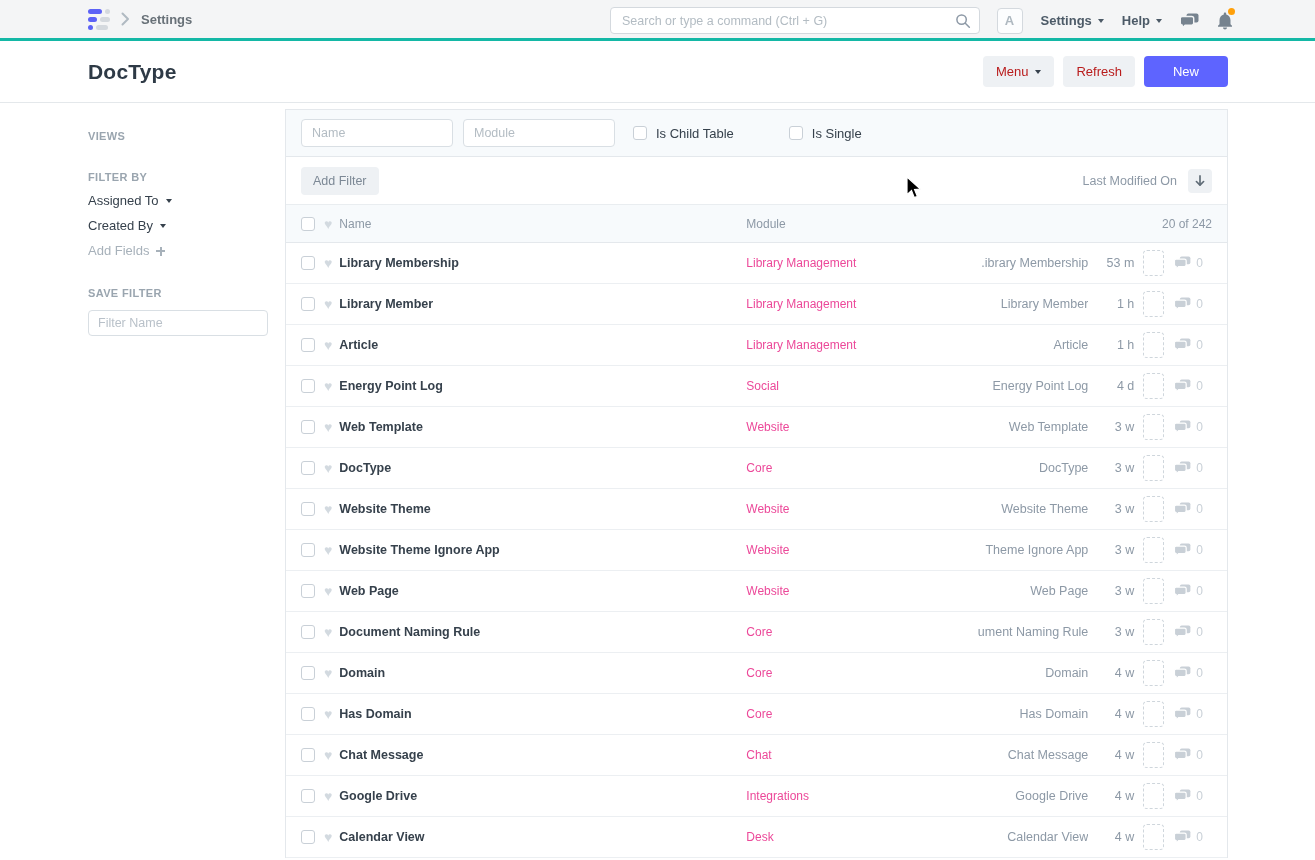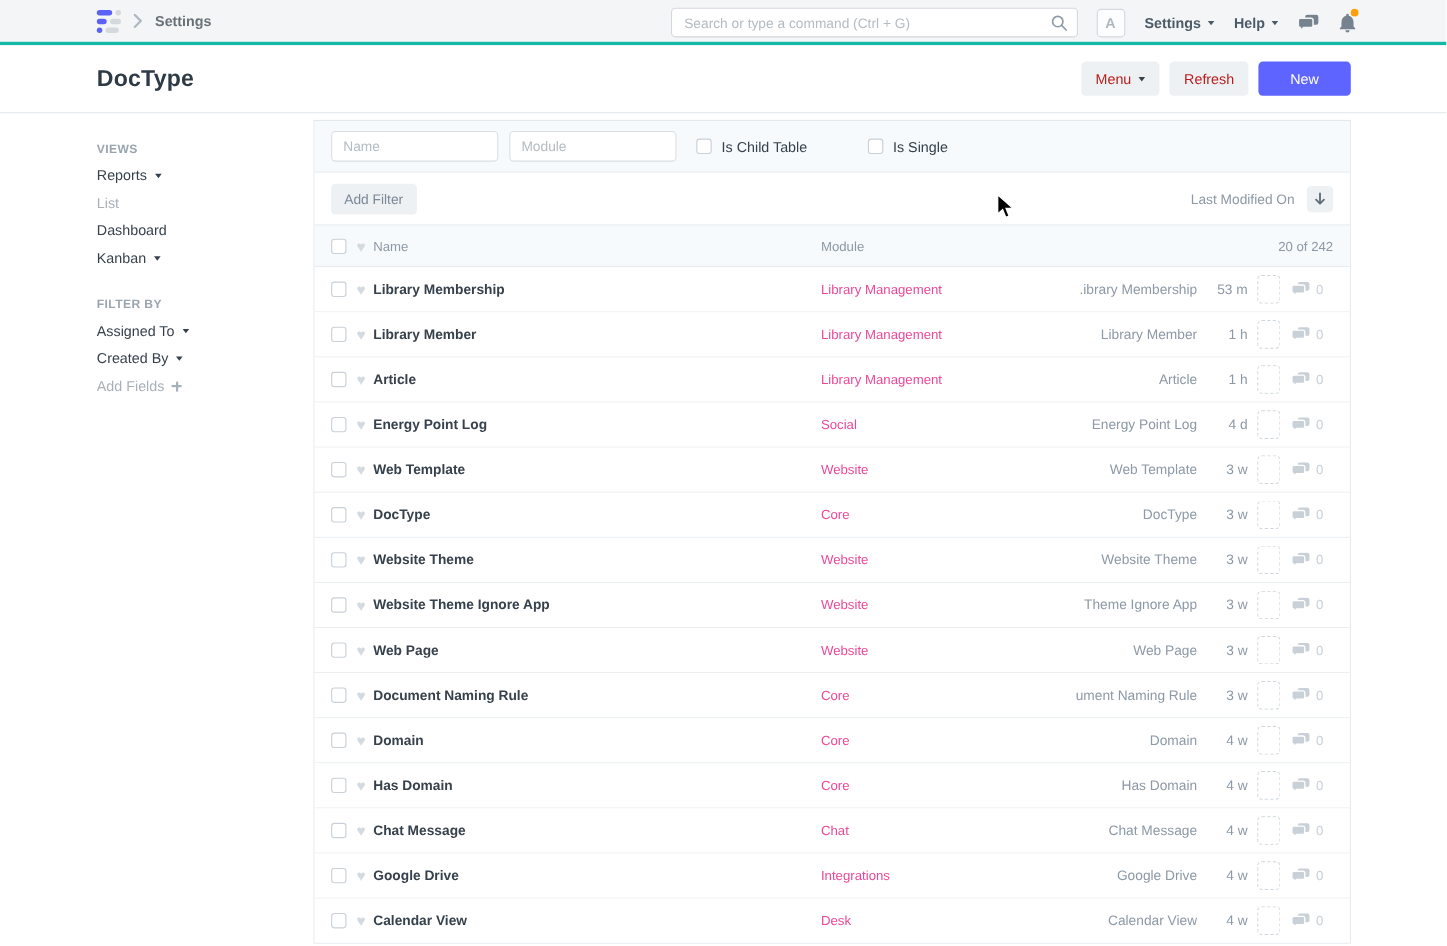--- a/index.html
+++ b/index.html
@@ -163,43 +163,20 @@
       <span>New</span>
     </button>
   </div>
 </header>
 
 <div class="content">
 
   <aside class="sidebar">
     <div class="sb-section">
       <div class="sb-label">VIEWS</div>
-      <ul class="sb-list">
-  <li class="sb-item">
-    <span>Reports</span>
-    <span class="caret"></span>
-
-  </li>
-
-  <li class="sb-item muted">
-    <span>List</span>
-
-  </li>
-
-  <li class="sb-item">
-    <span>Dashboard</span>
-
-  </li>
-
-  <li class="sb-item">
-    <span>Kanban</span>
-    <span class="caret"></span>
-
-  </li>
-</ul>
     </div>
     <div class="sb-section">
       <div class="sb-label">FILTER BY</div>
       <ul class="sb-list">
   <li class="sb-item">
     <span>Assigned To</span>
     <span class="caret"></span>
 
   </li>
 
@@ -208,20 +185,24 @@
     <span class="caret"></span>
 
   </li>
 
   <li class="sb-item muted">
     <span>Add Fields</span>
 
     <span class="plus-glyph"></span>
   </li>
 </ul>
+    </div>
+    <div class="sb-section">
+      <div class="sb-label">SAVE FILTER</div>
+      <input type="text" class="filter-name-input" placeholder="Filter Name" style="">
     </div>
   </aside>
 
   <main class="list-container">
 
     <div class="filter-box">
       <input type="text" class="fb-input" placeholder="Name" style="">
       <input type="text" class="fb-input" placeholder="Module" style="">
       <div class="cb-group g1">
         <span class="cb"></span>

